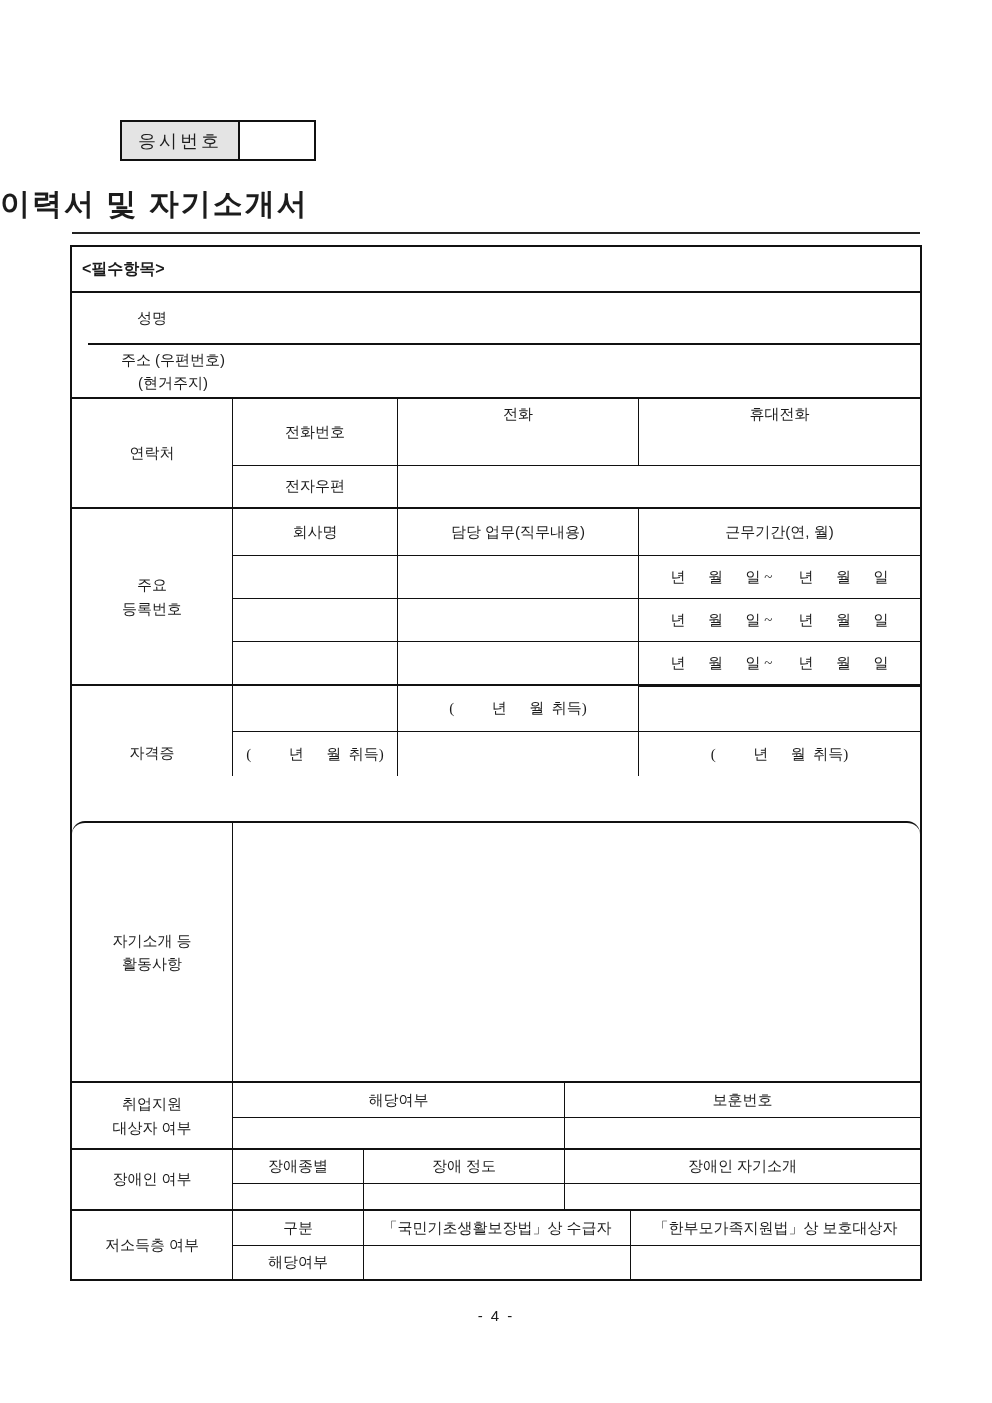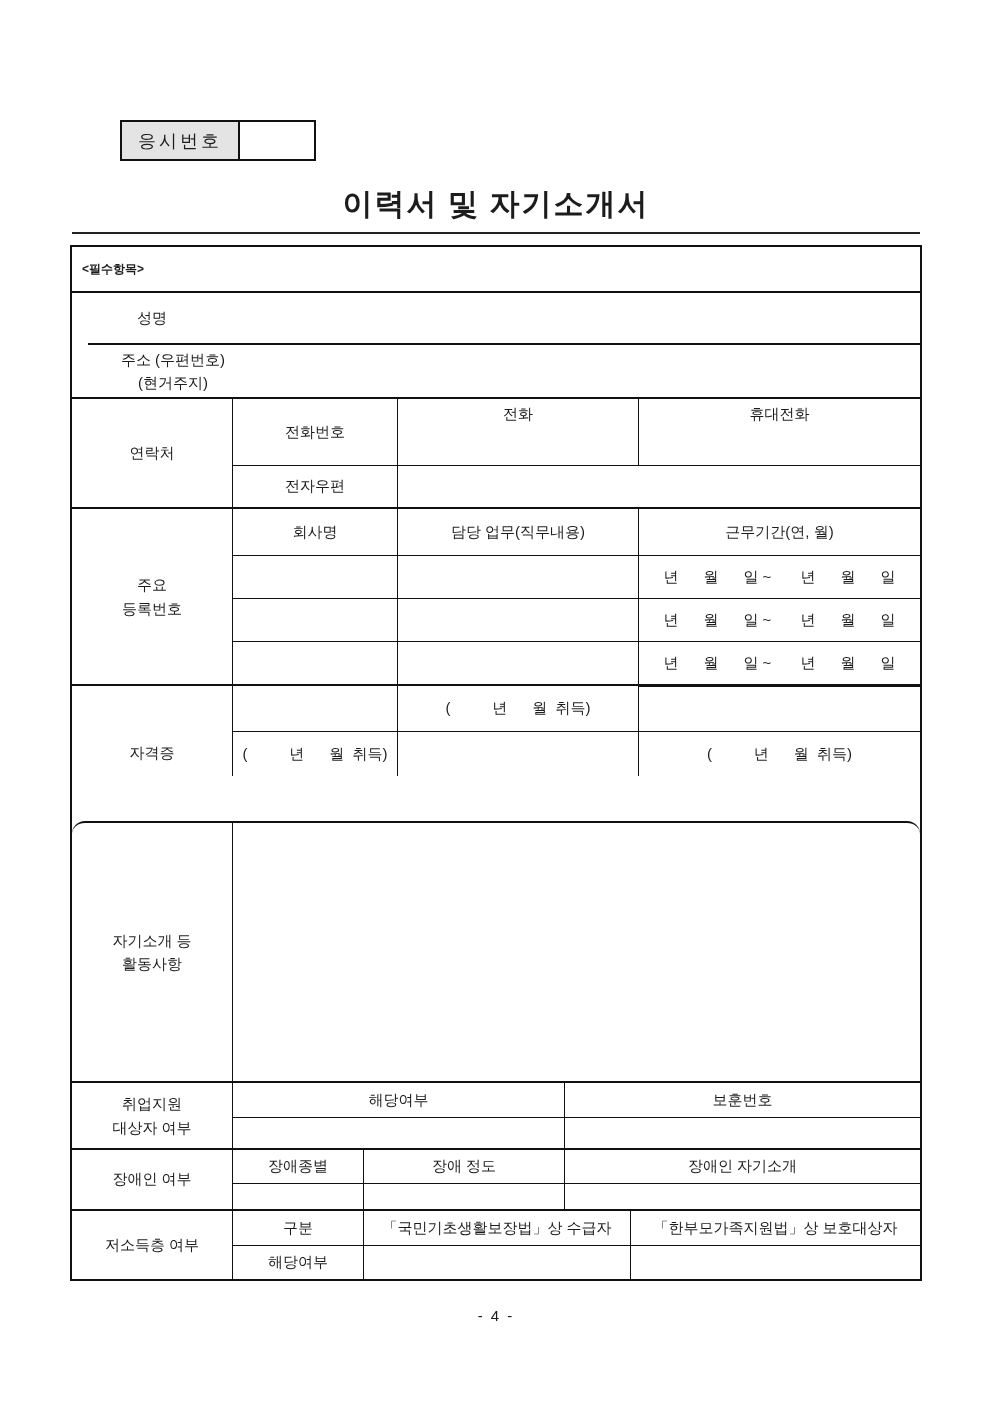--- a/index.html
+++ b/index.html
@@ -15,39 +15,39 @@
     display:flex;align-items:center;justify-content:center;
     font-family:"Liberation Serif","DejaVu Serif",serif;
     font-size:18px;letter-spacing:3px;box-sizing:border-box;
   }
   .exam-value{
     width:76px;height:41px;background:#fff;border:2px solid #111;border-left:none;
     box-sizing:border-box;
   }
   
   .title{
-    text-align:center;font-family:Liberation Serif, serif;
+    font-family:Liberation Sans, sans-serif;
     font-weight:bold;font-size:30px;letter-spacing:2px;line-height:36px;margin:0;
   }
   .rule{width:848px;margin:10px auto 0;border-top:2px solid #222;}
   
   .doc-table{width:848px;margin:11px auto 0;border:2px solid #111;box-sizing:content-box;}
   .sec{display:grid;border-top:2px solid #111;}
   .sec:first-child{border-top:none;}
   .cell{
     display:flex;align-items:center;justify-content:center;
     font-size:15px;box-sizing:border-box;min-width:0;min-height:0;
   }
   .two-line{flex-direction:column;line-height:1.55;}
   .bl{border-left:1px solid #111;}
   .bt{border-top:1px solid #111;}
   .top{align-items:flex-start;padding-top:6px;}
-  .pre{white-space:pre;}
+  .pre{white-space:pre;font-family:Liberation Serif, serif;}
   #sec-required{grid-template-columns:1fr;height:44px;}
-  .required-heading{justify-content:flex-start;padding-left:10px;font-weight:bold;font-size:12px;}
+  .required-heading{justify-content:flex-start;padding-left:10px;font-weight:bold;font-size:16px;}
   #sec-name{grid-template-columns:160px 1fr;height:50px;text-align:right;}
   #sec-address{grid-template-columns:170px 1fr;height:52px;margin-left:16px;}
   #sec-contact{grid-template-columns:160px 165px 241px 282px;grid-template-rows:66px 42px;}
   #sec-career{grid-template-columns:160px 165px 241px 282px;grid-template-rows:46px 43px 43px 43px;}
   #sec-cert{grid-template-columns:160px 165px 241px 282px;grid-template-rows:45px 45px 45px;}
   #sec-intro{grid-template-columns:160px 1fr;height:258px;border-radius:13px;}
   #sec-employ{grid-template-columns:160px 332px 356px;grid-template-rows:34px 31px;}
   #sec-disability{grid-template-columns:160px 131px 201px 356px;grid-template-rows:33px 26px;}
   #sec-lowincome{grid-template-columns:160px 131px 267px 290px;grid-template-rows:34px 34px;}
   .span-rows-2{grid-row:1/3;}

